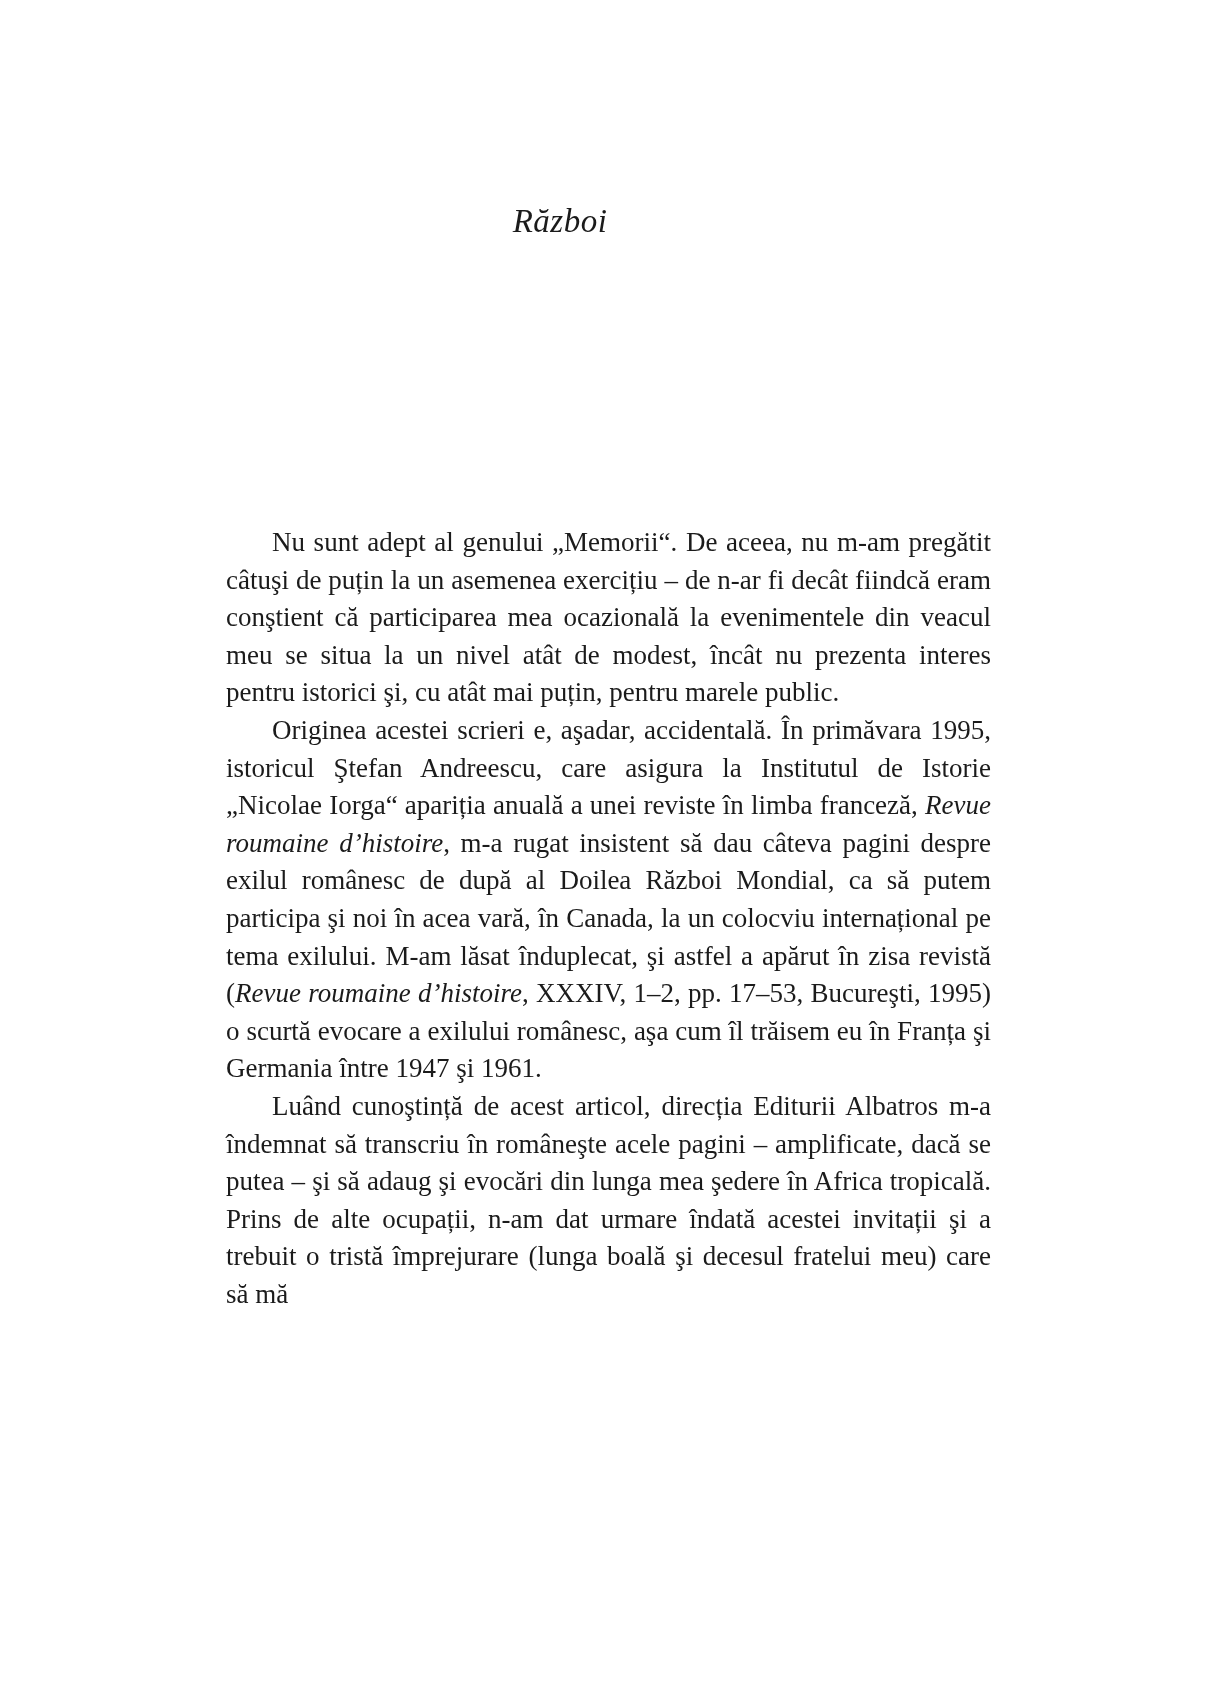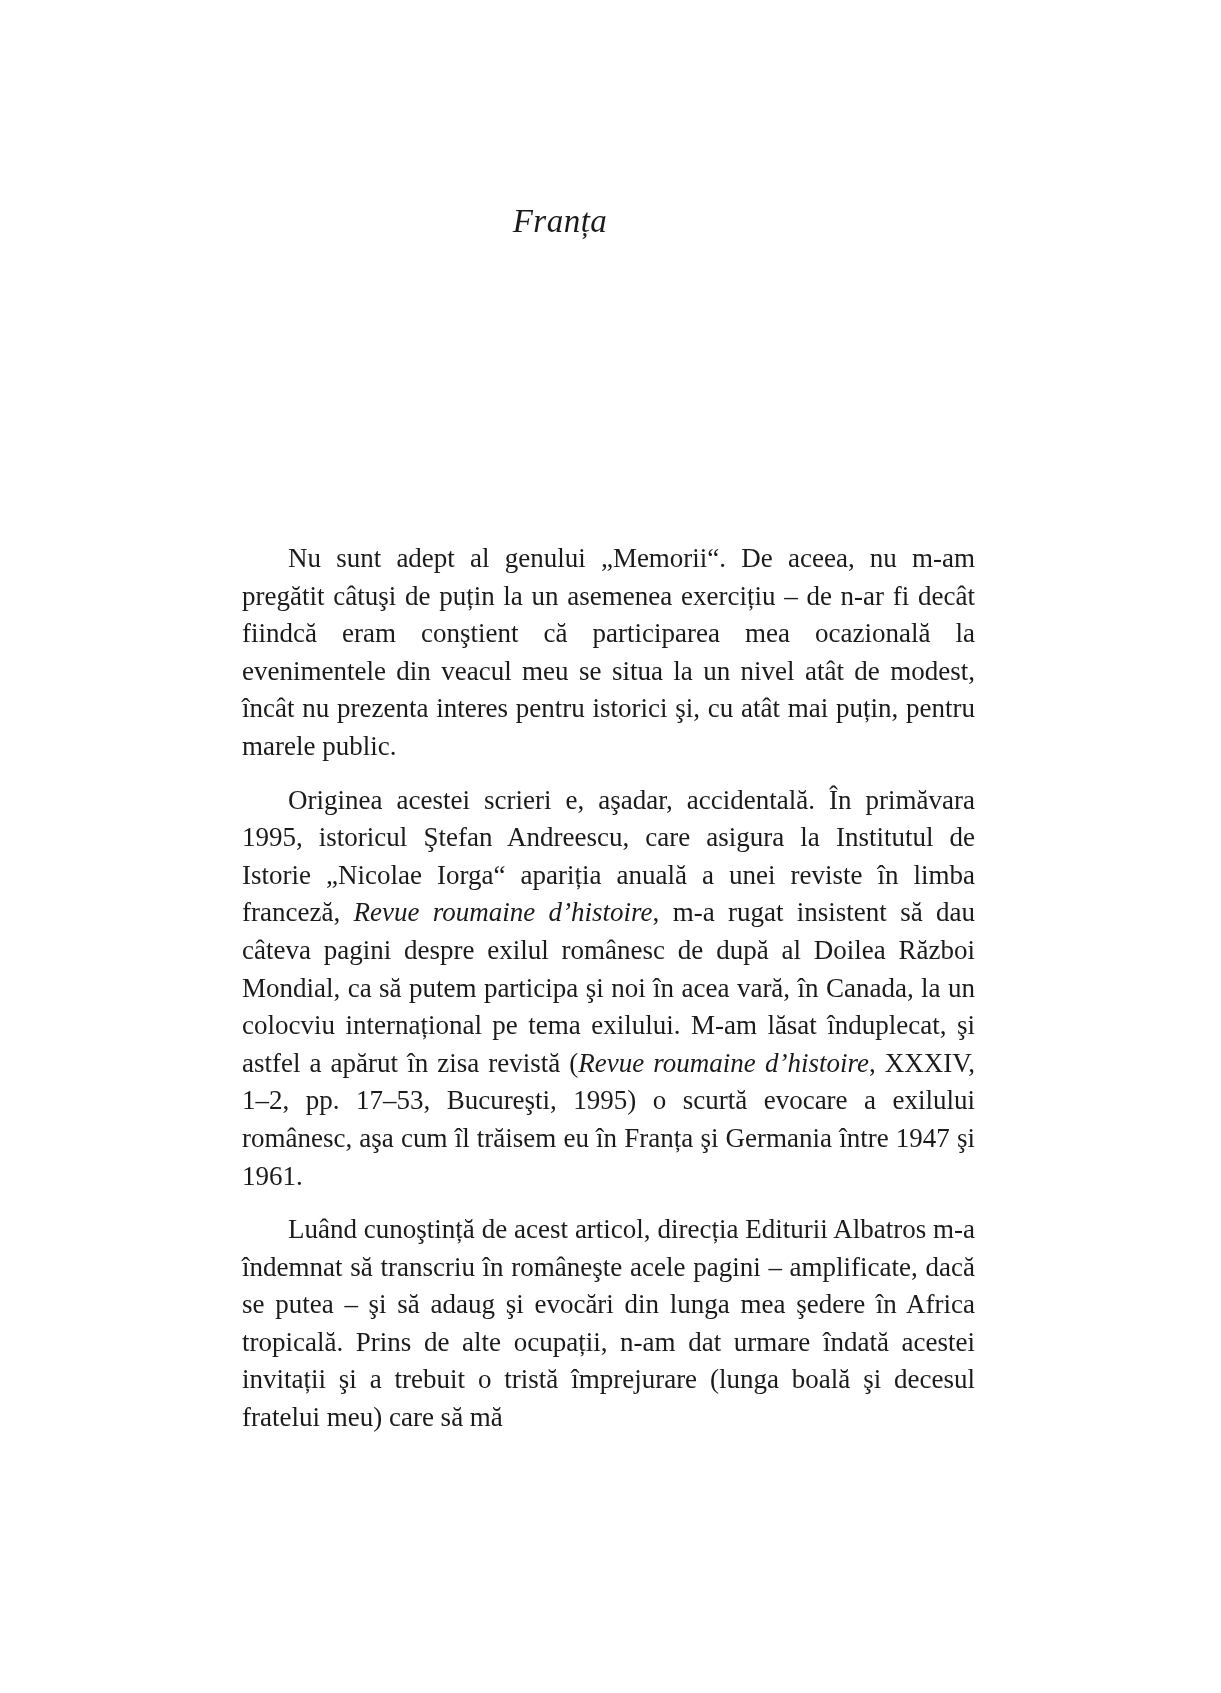--- a/index.html
+++ b/index.html
@@ -39,31 +39,31 @@
     top: 524px;
     left: 226px;
     width: 765px;
     font-size: 27px;
     line-height: 37.6px;
     text-align: justify;
     text-justify: inter-word;
     color: #1b1b1b;
   }
   .para {
-    margin: 16px;
+    margin: 0;
     text-indent: 46px;
   }
   .italic {
     font-style: italic;
   }
 </style>
 </head>
 <body>
 
 <div class="page">
-  <div class="chapter-title">Franța</div>
+  <div class="chapter-title">Război</div>
 
   <div class="body-text" id="paragraphs">
       <p class="para"><span>Nu sunt adept al genului „Memorii“. De aceea, nu m-am pregătit câtuşi de puțin la un asemenea exercițiu – de n-ar fi decât fiindcă eram conştient că participarea mea ocazională la evenimentele din veacul meu se situa la un nivel atât de modest, încât nu prezenta interes pentru istorici şi, cu atât mai puțin, pentru marele public.</span></p>
       <p class="para"><span>Originea acestei scrieri e, aşadar, accidentală. În primăvara 1995, istoricul Ştefan Andreescu, care asigura la Institutul de Istorie „Nicolae Iorga“ apariția anuală a unei reviste în limba franceză, </span><span class="italic">Revue roumaine d’histoire</span><span>, m-a rugat insistent să dau câteva pagini despre exilul românesc de după al Doilea Război Mondial, ca să putem participa şi noi în acea vară, în Canada, la un colocviu internațional pe tema exilului. M-am lăsat înduplecat, şi astfel a apărut în zisa revistă (</span><span class="italic">Revue roumaine d’histoire</span><span>, XXXIV, 1–2, pp. 17–53, Bucureşti, 1995) o scurtă evocare a exilului românesc, aşa cum îl trăisem eu în Franța şi Germania între 1947 şi 1961.</span></p>
       <p class="para"><span>Luând cunoştință de acest articol, direcția Editurii Albatros m-a îndemnat să transcriu în româneşte acele pagini – amplificate, dacă se putea – şi să adaug şi evocări din lunga mea şedere în Africa tropicală. Prins de alte ocupații, n-am dat urmare îndată acestei invitații şi a trebuit o tristă împrejurare (lunga boală şi decesul fratelui meu) care să mă</span></p>
     </div>
 </div>
 
 </body></html>

